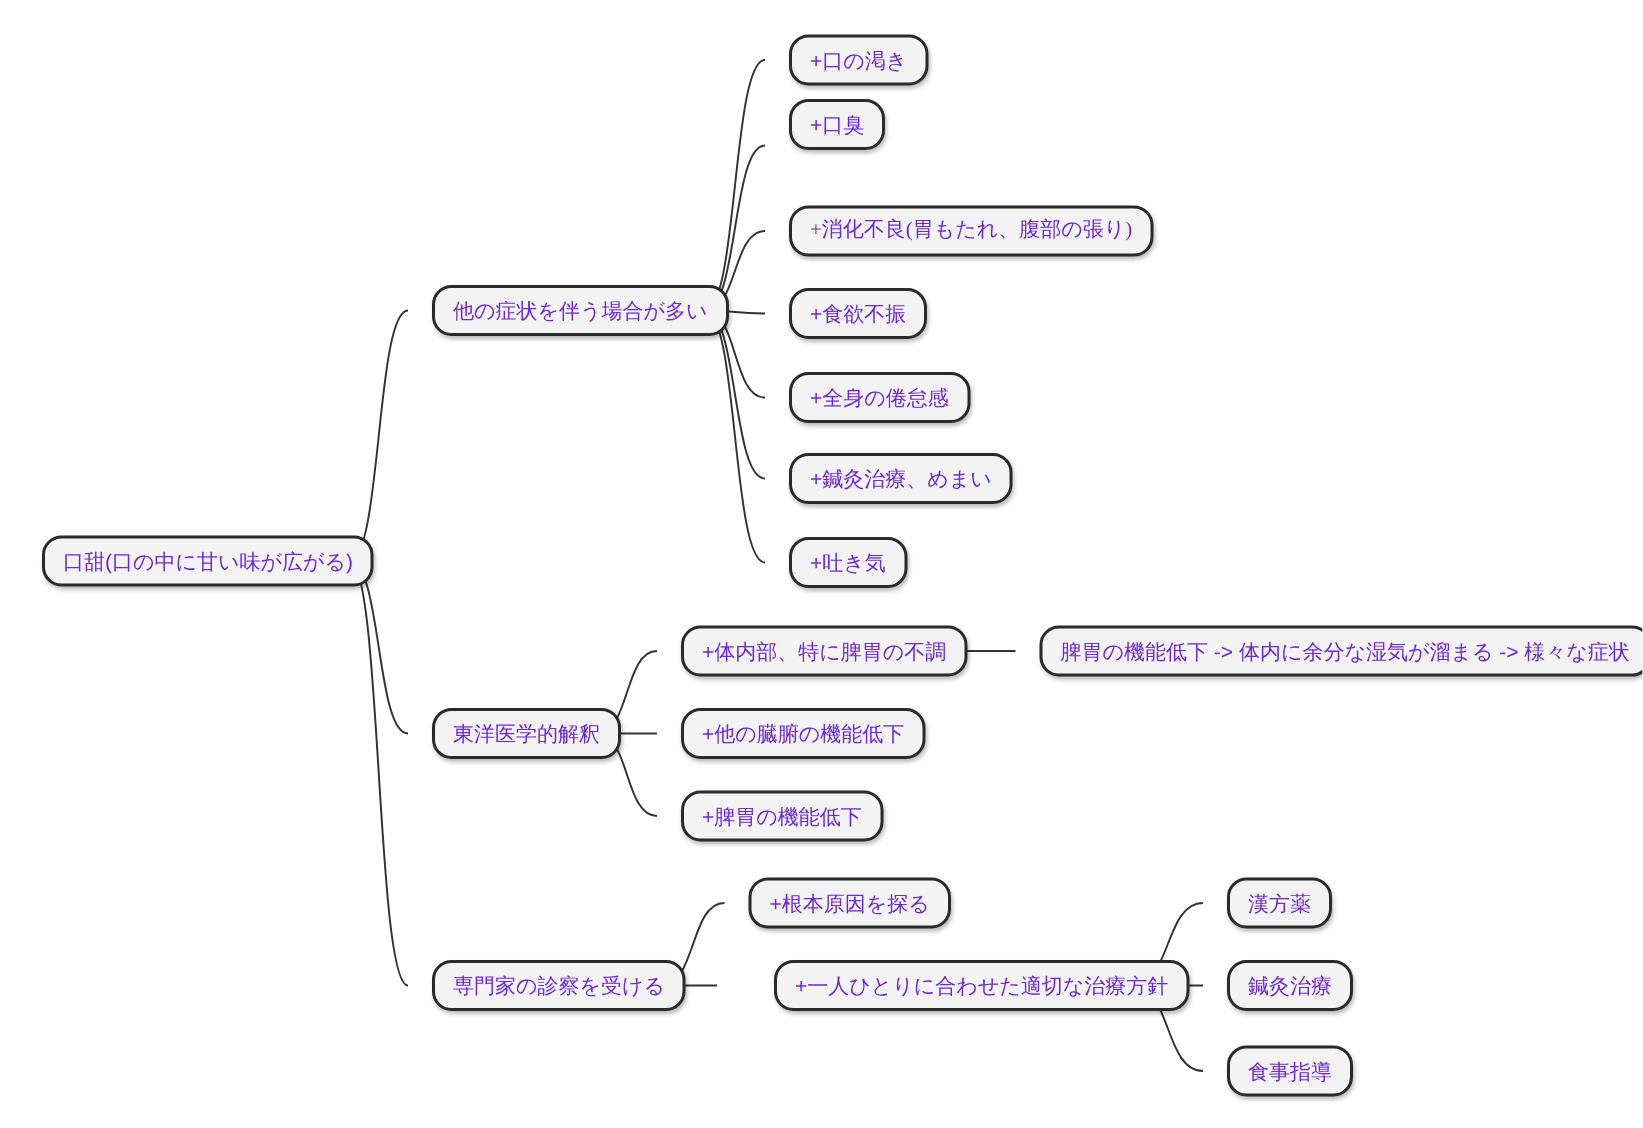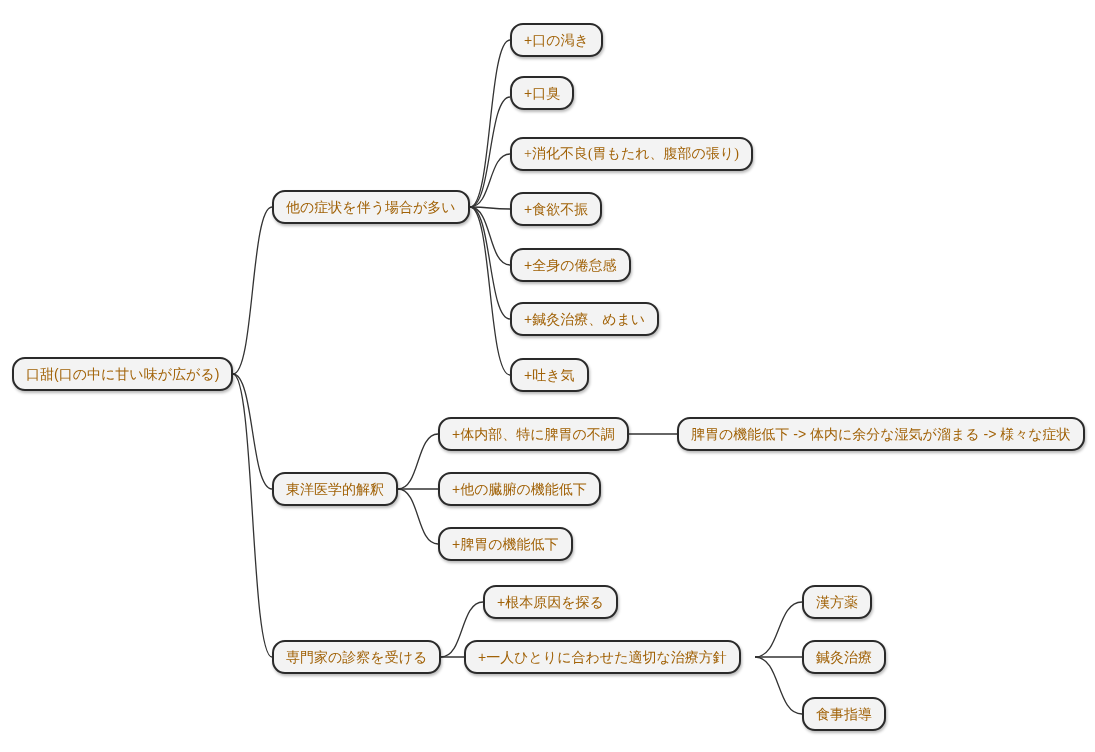--- a/index.html
+++ b/index.html
@@ -22,23 +22,24 @@
   }
   .node {
     position: absolute;
     box-sizing: border-box;
     background: #f3f3f3;
     border: 2px solid #2a2a2a;
     border-radius: 13px;
     padding: 8px 12px;
     font-size: 14px;
     line-height: 1;
-    color: #a16207;
+    color: #6d28d9;
     white-space: nowrap;
     box-shadow: 1px 2px 3px rgba(0,0,0,0.28);
+    margin-left: 16px;
   }
 </style>
 </head>
 <body>
 
 <div class="canvas">
   <svg class="links" width="1095" height="752">
       <path d="M 233 374 C 254.45 374, 250.55 207, 272 207" fill="none" stroke="#333333" stroke-width="1.3"></path>
       <path d="M 470 207 C 492 207, 488 40, 510 40" fill="none" stroke="#333333" stroke-width="1.3"></path>
       <path d="M 470 207 C 492 207, 488 97, 510 97" fill="none" stroke="#333333" stroke-width="1.3"></path>
@@ -56,31 +57,31 @@
       <path d="M 441 657 C 464.1 657, 459.9 602, 483 602" fill="none" stroke="#333333" stroke-width="1.3"></path>
       <path d="M 441 657 C 461.35 657, 457.65 657, 478 657" fill="none" stroke="#333333" stroke-width="1.3"></path>
       <path d="M 755 657 C 780.85 657, 776.15 602, 802 602" fill="none" stroke="#333333" stroke-width="1.3"></path>
       <path d="M 755 657 C 780.85 657, 776.15 657, 802 657" fill="none" stroke="#333333" stroke-width="1.3"></path>
       <path d="M 755 657 C 780.85 657, 776.15 714, 802 714" fill="none" stroke="#333333" stroke-width="1.3"></path>
     </svg>
   <div class="nodes">
       <div class="node" style="left: 12px; top: 357px; background: rgb(243, 243, 243); border-color: rgb(42, 42, 42);">口甜(口の中に甘い味が広がる)</div>
       <div class="node" style="left: 272px; top: 190px; background: rgb(243, 243, 243); border-color: rgb(42, 42, 42);">他の症状を伴う場合が多い</div>
       <div class="node" style="left: 510px; top: 23px; background: rgb(243, 243, 243); border-color: rgb(42, 42, 42);">+口の渇き</div>
-      <div class="node" style="left: 510px; top: 76px; background: rgb(243, 243, 243); border-color: rgb(42, 42, 42); border-radius: 14px;">+口臭</div>
+      <div class="node" style="left: 510px; top: 66px; background: rgb(243, 243, 243); border-color: rgb(42, 42, 42);">+口臭</div>
       <div class="node" style="left: 510px; top: 137px; background: rgb(243, 243, 243); border-color: rgb(42, 42, 42); font-family: Liberation Serif, serif;">+消化不良(胃もたれ、腹部の張り)</div>
       <div class="node" style="left: 510px; top: 192px; background: rgb(243, 243, 243); border-color: rgb(42, 42, 42);">+食欲不振</div>
       <div class="node" style="left: 510px; top: 248px; background: rgb(243, 243, 243); border-color: rgb(42, 42, 42);">+全身の倦怠感</div>
       <div class="node" style="left: 510px; top: 302px; background: rgb(243, 243, 243); border-color: rgb(42, 42, 42);">+鍼灸治療、めまい</div>
       <div class="node" style="left: 510px; top: 358px; background: rgb(243, 243, 243); border-color: rgb(42, 42, 42);">+吐き気</div>
       <div class="node" style="left: 272px; top: 472px; background: rgb(243, 243, 243); border-color: rgb(42, 42, 42);">東洋医学的解釈</div>
       <div class="node" style="left: 438px; top: 417px; background: rgb(243, 243, 243); border-color: rgb(42, 42, 42);">+体内部、特に脾胃の不調</div>
       <div class="node" style="left: 677px; top: 417px; background: rgb(243, 243, 243); border-color: rgb(42, 42, 42);">脾胃の機能低下 -&gt; 体内に余分な湿気が溜まる -&gt; 様々な症状</div>
       <div class="node" style="left: 438px; top: 472px; background: rgb(243, 243, 243); border-color: rgb(42, 42, 42);">+他の臓腑の機能低下</div>
       <div class="node" style="left: 438px; top: 527px; background: rgb(243, 243, 243); border-color: rgb(42, 42, 42);">+脾胃の機能低下</div>
       <div class="node" style="left: 272px; top: 640px; background: rgb(243, 243, 243); border-color: rgb(42, 42, 42);">専門家の診察を受ける</div>
       <div class="node" style="left: 483px; top: 585px; background: rgb(243, 243, 243); border-color: rgb(42, 42, 42);">+根本原因を探る</div>
-      <div class="node" style="left: 464px; top: 640px; background: rgb(243, 243, 243); border-color: rgb(42, 42, 42);">+一人ひとりに合わせた適切な治療方針</div>
+      <div class="node" style="left: 500px; top: 640px; background: rgb(243, 243, 243); border-color: rgb(42, 42, 42);">+一人ひとりに合わせた適切な治療方針</div>
       <div class="node" style="left: 802px; top: 585px; background: rgb(243, 243, 243); border-color: rgb(42, 42, 42);">漢方薬</div>
       <div class="node" style="left: 802px; top: 640px; background: rgb(243, 243, 243); border-color: rgb(42, 42, 42);">鍼灸治療</div>
       <div class="node" style="left: 802px; top: 697px; background: rgb(243, 243, 243); border-color: rgb(42, 42, 42);">食事指導</div>
     </div>
 </div>
 
 </body></html>

